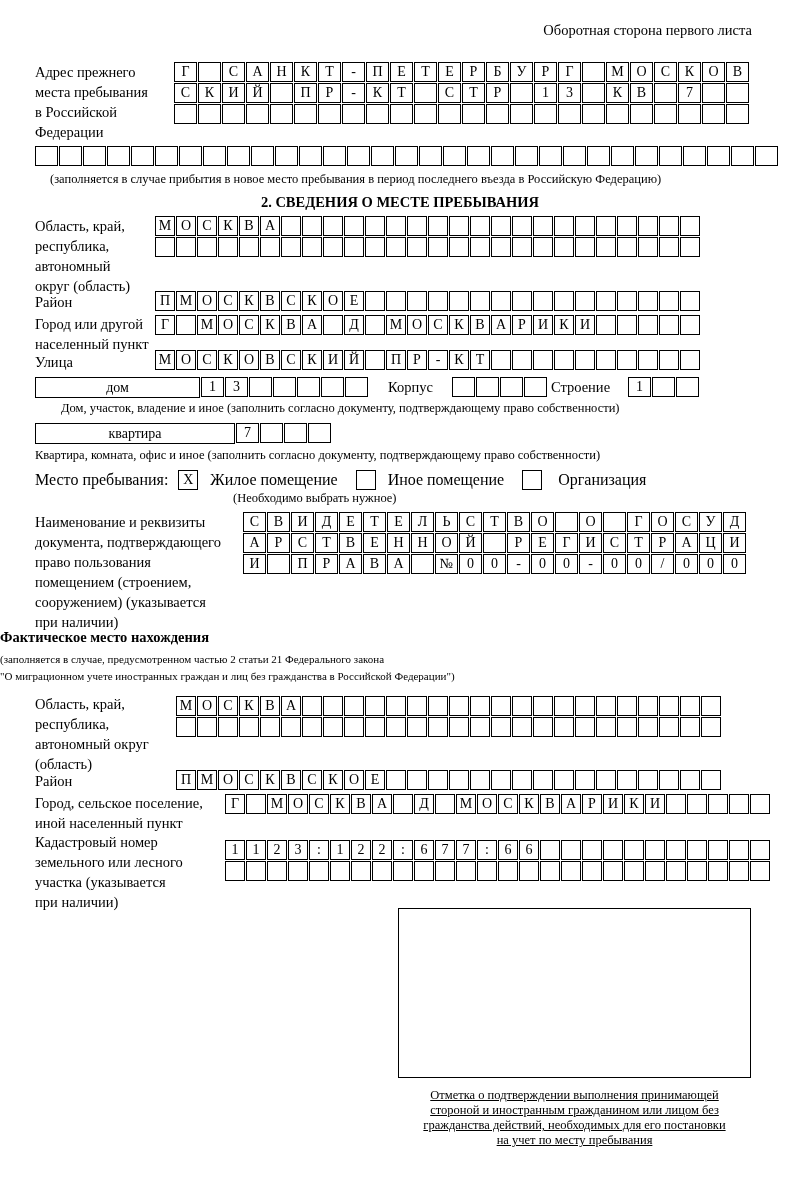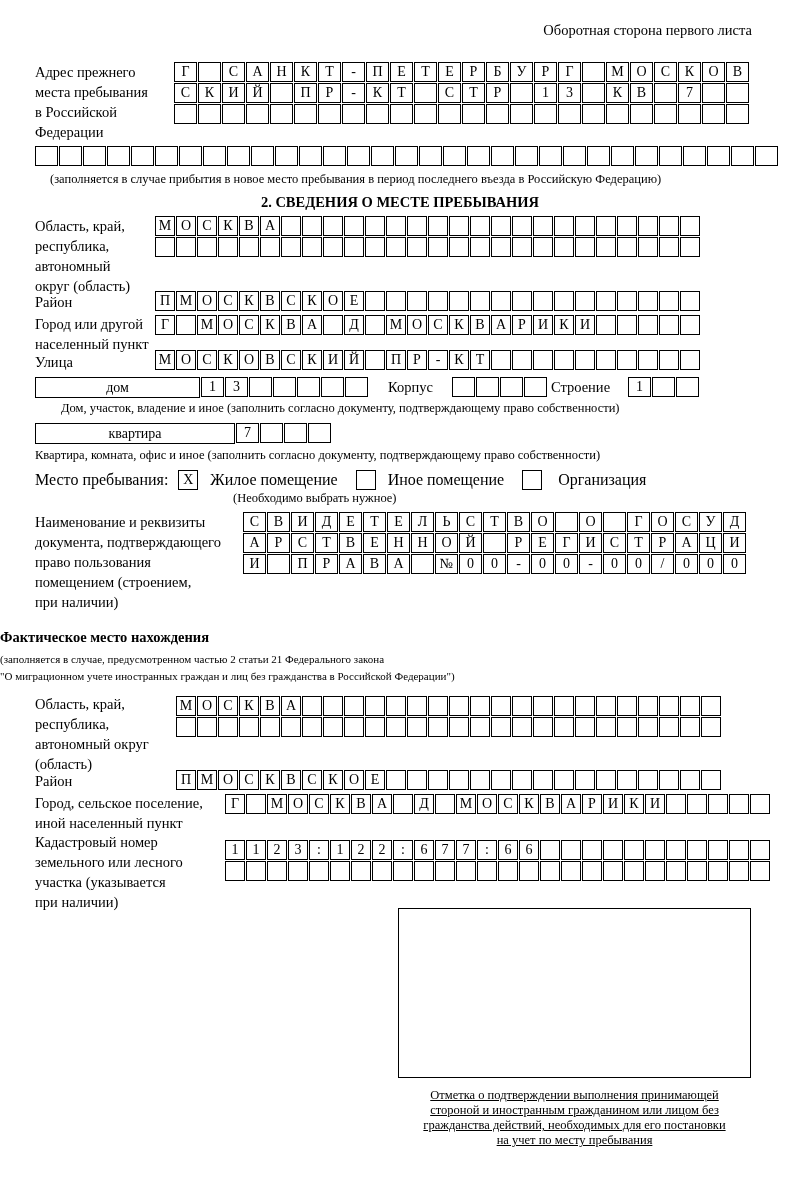--- a/index.html
+++ b/index.html
@@ -410,20 +410,21 @@
     <span class="checkcell" style="margin-left:14px;"></span>
     <span class="inl" style="margin-left:12px;">Организация</span>
   </div>
   <div class="note" style="position:absolute;left:233px;top:491px;">(Необходимо выбрать нужное)</div>
 
   <div style="position:absolute;left:35px;top:512px;width:210px;">
     <div class="lbl">Наименование и реквизиты</div>
     <div class="lbl">документа, подтверждающего</div>
     <div class="lbl">право пользования</div>
     <div class="lbl">помещением (строением,</div>
+    <div class="lbl">сооружением) (указывается</div>
     <div class="lbl">при наличии)</div>
   </div>
   <div id="s2-doc" style="position:absolute;left:243px;top:512px;">
       <div class="cells" style="margin-bottom: 1px;">
         <div class="cell wide">С</div>
         <div class="cell wide">В</div>
         <div class="cell wide">И</div>
         <div class="cell wide">Д</div>
         <div class="cell wide">Е</div>
         <div class="cell wide">Т</div>

